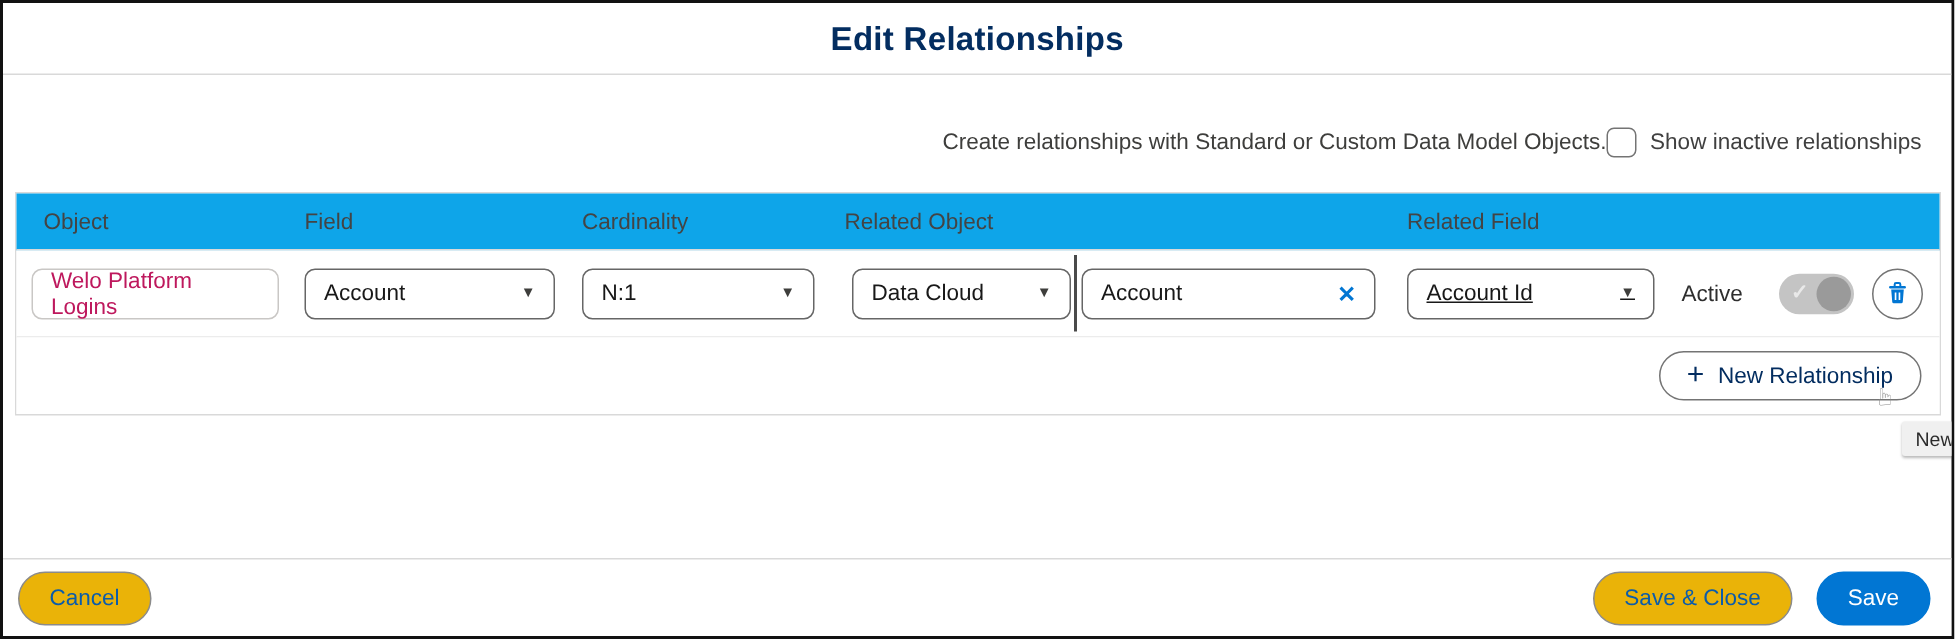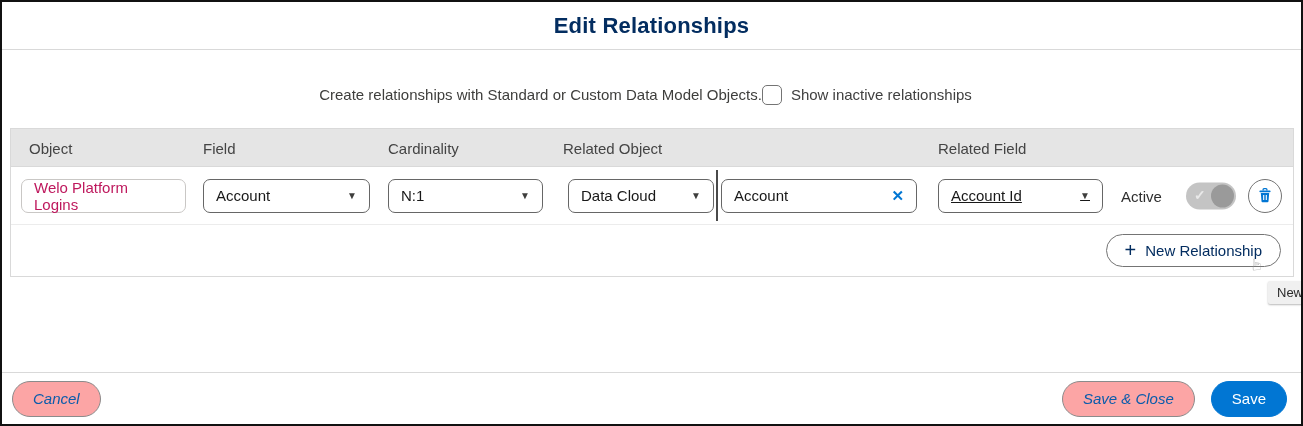--- a/index.html
+++ b/index.html
@@ -13,34 +13,34 @@
   .modal-header {
     position:absolute; top:0; left:0; right:0; height:48px;
     border-bottom:1px solid #d9d9d9;
     display:flex; align-items:center; justify-content:center;
   }
   .modal-title { font-size:22px; font-weight:700; color:#032d60; letter-spacing:.2px; }
 
   
   .desc-bar {
     position:absolute; top:61px; left:0; right:0; height:63px;
-    display:flex; align-items:center; justify-content:center;
+    display:flex; align-items:center; justify-content:flex-end;
     padding:0 20px 0 8px; font-size:15px; color:#3e3e3c;
   }
   .checkbox-wrap { display:flex; align-items:center; gap:9px; color:#404040; cursor:default; }
   .checkbox {
     width:20px; height:20px; border:1.5px solid #747474; border-radius:5px; background:#fff;
   }
 
   
   .rel-table {
     position:absolute; top:126px; left:8px; width:1284px;
     border:1px solid #d9d9d9; background:#fff;
   }
-  .thead { position:relative; height:38px; background:#e5e5e5; border-bottom:1px solid #d9d9d9; font-size:15px; color:#444; }
+  .thead { position:relative; height:38px; background:#0ea5e9; border-bottom:1px solid #d9d9d9; font-size:15px; color:#444; }
   .th { position:absolute; top:50%; transform:translateY(-50%); white-space:nowrap; }
   .th-object  { left:18px; }
   .th-field   { left:192px; }
   .th-card    { left:377px; }
   .th-relobj  { left:552px; }
   .th-relfld  { left:927px; }
 
   .trow { position:relative; height:58px; border-bottom:1px solid #ececec; background:#fff; }
   .ctrl {
     position:absolute; top:50%; transform:translateY(-50%);
@@ -97,21 +97,21 @@
     position:absolute; left:0; right:0; bottom:0; height:52px;
     border-top:1px solid #d9d9d9; background:#fff;
     display:flex; align-items:center; justify-content:space-between;
     padding:0 14px 0 10px;
   }
   .footer-right { display:flex; align-items:center; gap:16px; }
   .btn {
     height:36px; border-radius:18px; font-size:15px;
     display:flex; align-items:center; padding:0 20px; cursor:pointer; white-space:nowrap;
   }
-  .btn-neutral { border:1px solid #8b8b8b; background:#fca5a5; color:#0b5cab;font-style:italic; }
+  .btn-neutral { border:1px solid #8b8b8b; background:#eab308; color:#0b5cab; }
   .btn-brand   { border:1px solid #0176d3; background:#0176d3; color:#fff; }
 </style>
 </head>
 <body>
 
 <div class="frame">
 
   <div class="modal-header">
     <div class="modal-title">Edit Relationships</div>
   </div>

